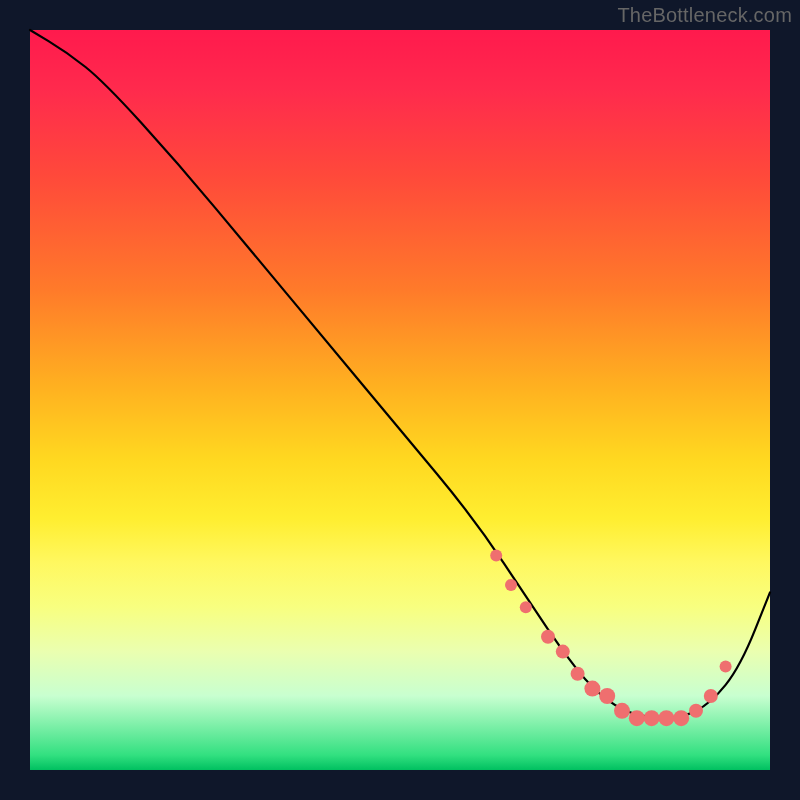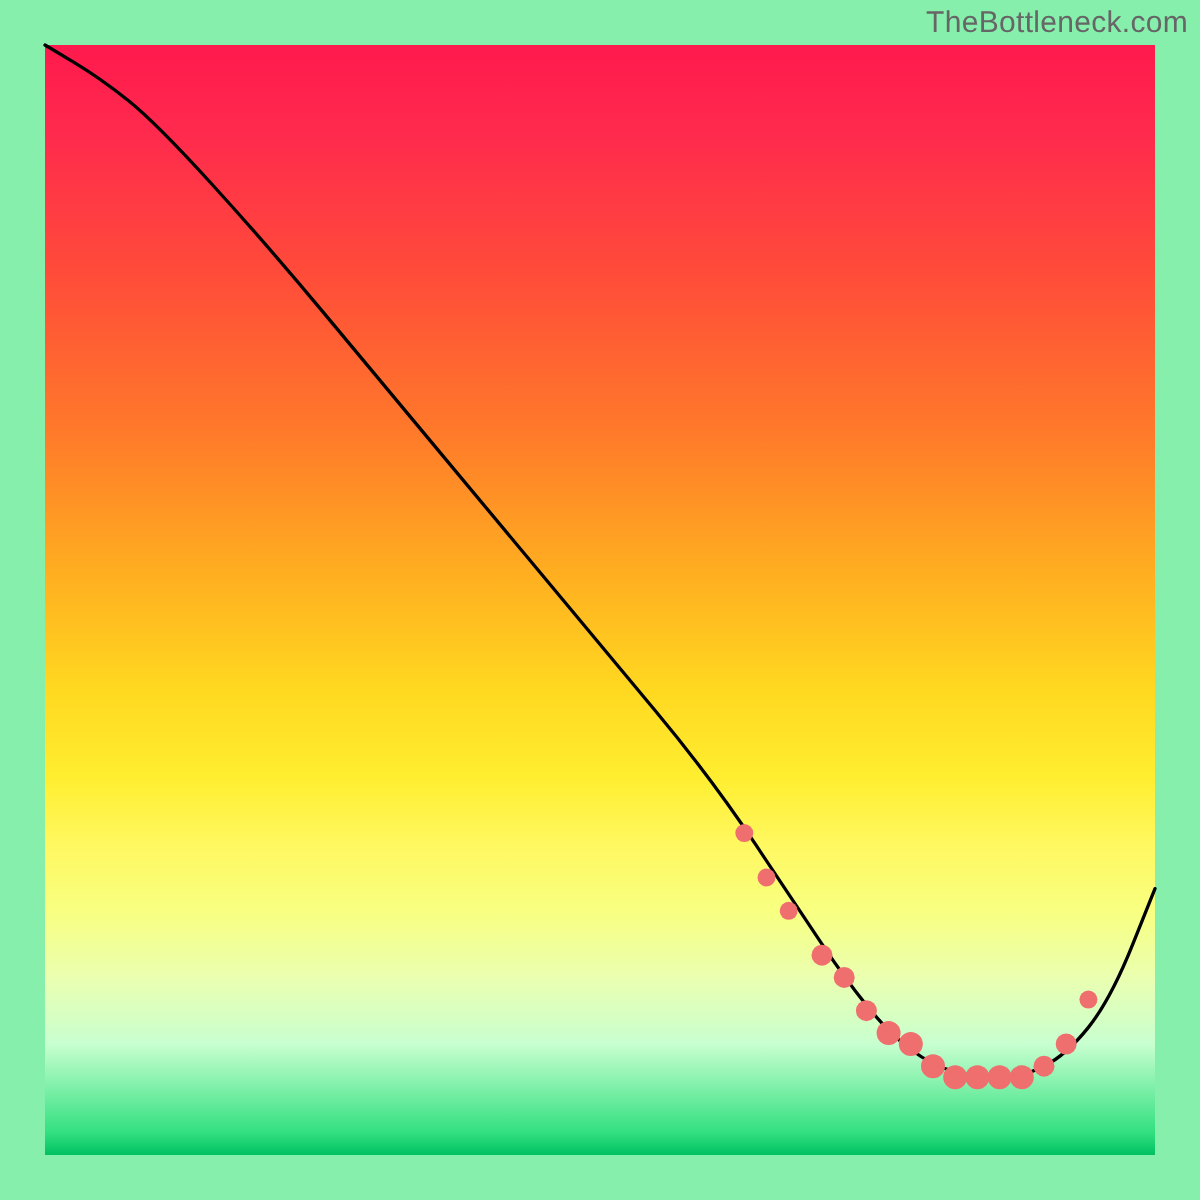--- a/index.html
+++ b/index.html
@@ -8,21 +8,21 @@
     width: 800px;
     height: 800px;
     background: #000;
     font-family: Arial, Helvetica, sans-serif;
     overflow: hidden;
   }
   .frame {
     position: relative;
     width: 800px;
     height: 800px;
-    background: #86efac;
+    background: #0f172a;
   }
   .plot {
     position: absolute;
     left: 30px;
     top: 30px;
     width: 740px;
     height: 740px;
     background: linear-gradient(
       to bottom,
       #ff1a4d 0%,

